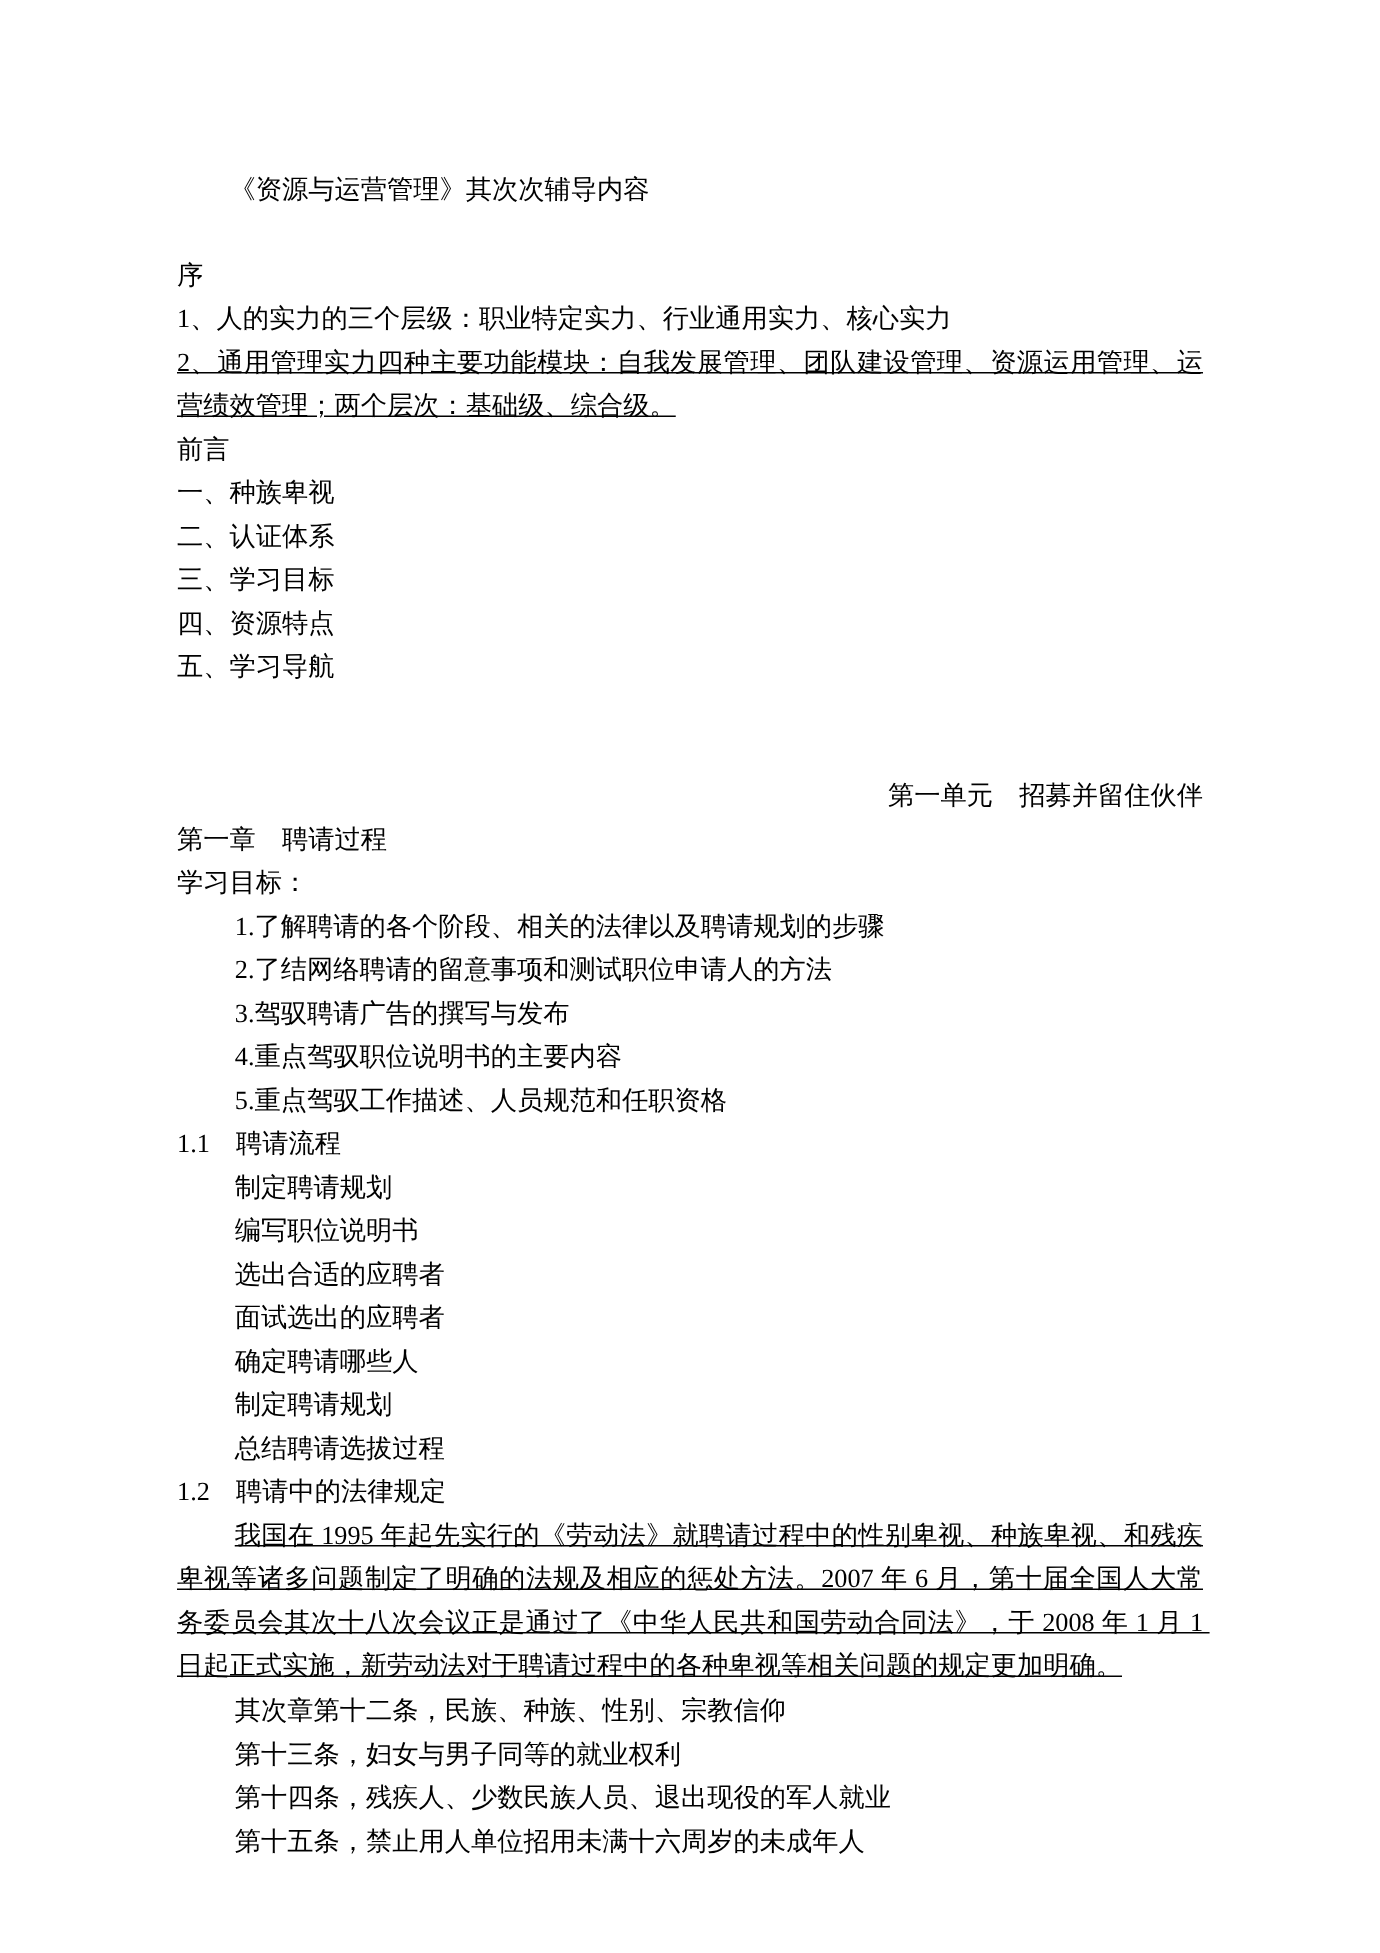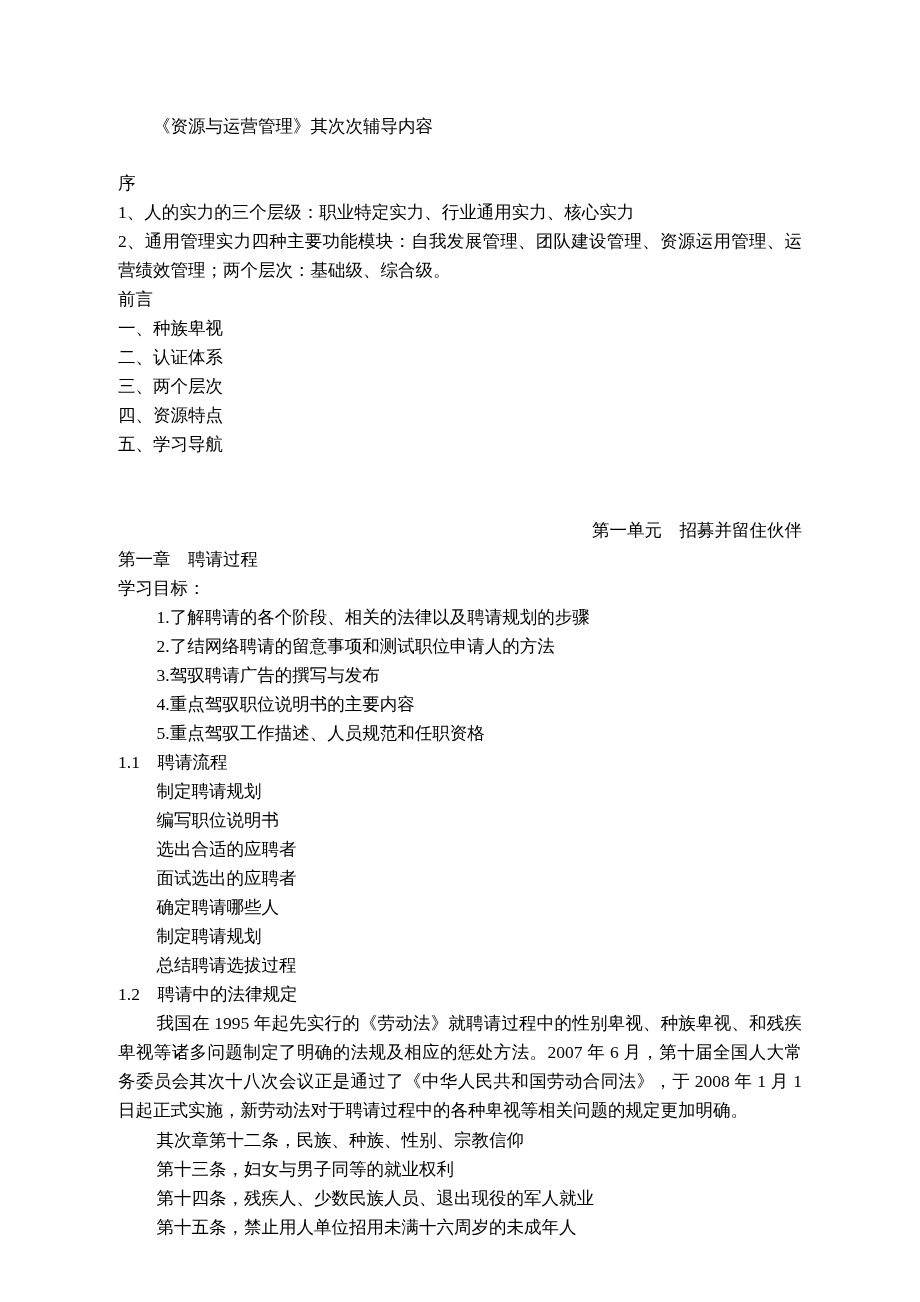--- a/index.html
+++ b/index.html
@@ -14,38 +14,38 @@
     color: #000000;
     font-size: 17.5px;
     line-height: 1.66;
   }
   .line { white-space: pre-wrap; }
   .indent1 { padding-left: 2.0em; }
   .indent2 { padding-left: 2.2em; }
   .center { text-align: right; }
   .gap { height: 1.6em; }
   .gap2 { height: 3.2em; }
-  .just { text-align: justify; text-justify: inter-ideograph; }
+  .just { text-align: justify; text-justify: inter-ideograph; text-decoration: underline; }
 </style>
 </head>
 <body>
 
 <div class="page">
 
   <div class="line indent1">《资源与运营管理》其次次辅导内容</div>
   <div class="gap"></div>
 
   <div class="line">序</div>
   <div class="line">1、人的实力的三个层级：职业特定实力、行业通用实力、核心实力</div>
   <div class="line just">2、通用管理实力四种主要功能模块：自我发展管理、团队建设管理、资源运用管理、运营绩效管理；两个层次：基础级、综合级。</div>
 
   <div class="line">前言</div>
   <div class="line">一、种族卑视</div>
   <div class="line">二、认证体系</div>
-  <div class="line">三、两个层次</div>
+  <div class="line">三、学习目标</div>
   <div class="line">四、资源特点</div>
   <div class="line">五、学习导航</div>
 
   <div class="gap2"></div>
 
   <div class="line center">第一单元　招募并留住伙伴</div>
   <div class="line">第一章　聘请过程</div>
   <div class="line">学习目标：</div>
   <div class="line indent2">1.了解聘请的各个阶段、相关的法律以及聘请规划的步骤</div>
   <div class="line indent2">2.了结网络聘请的留意事项和测试职位申请人的方法</div>

